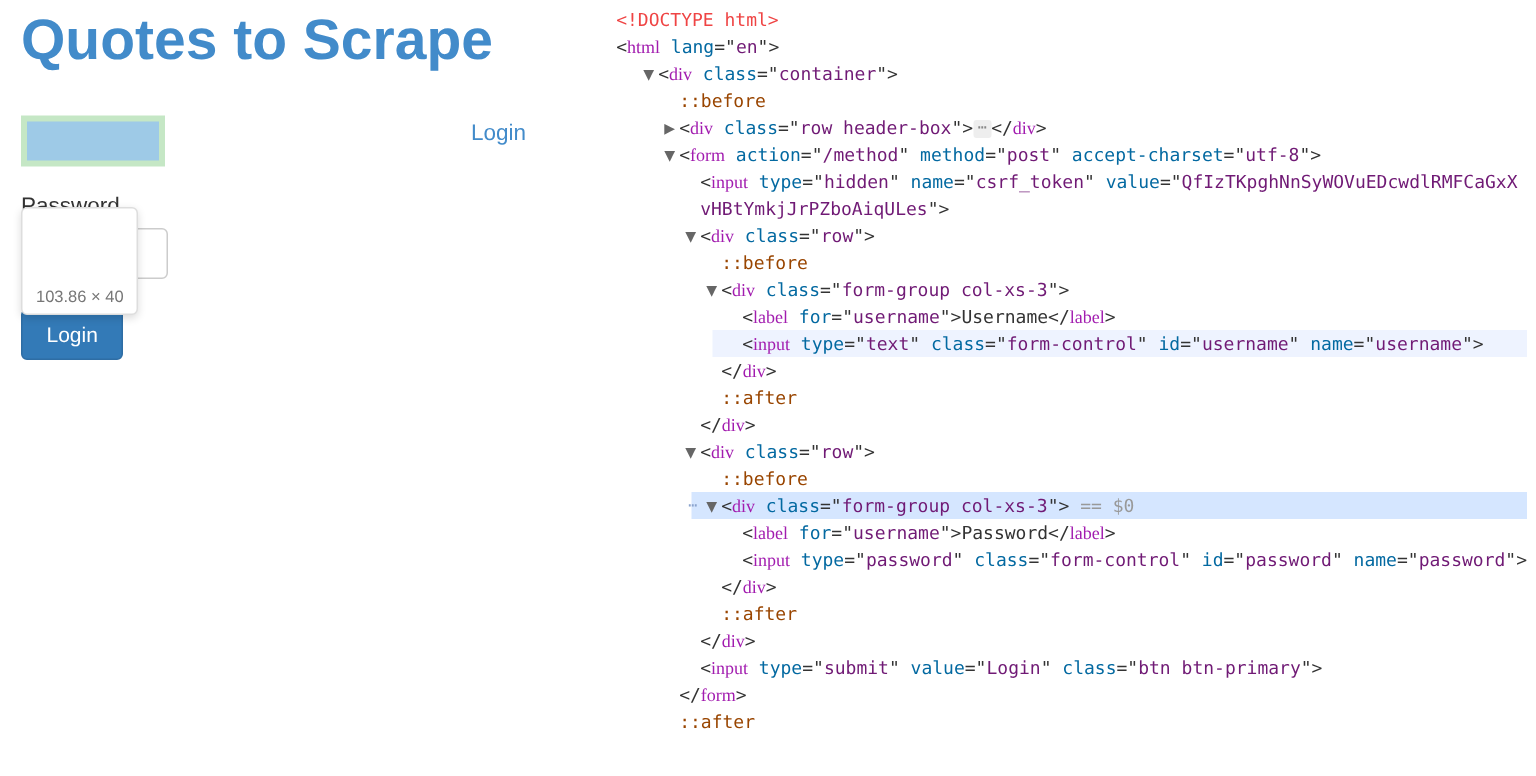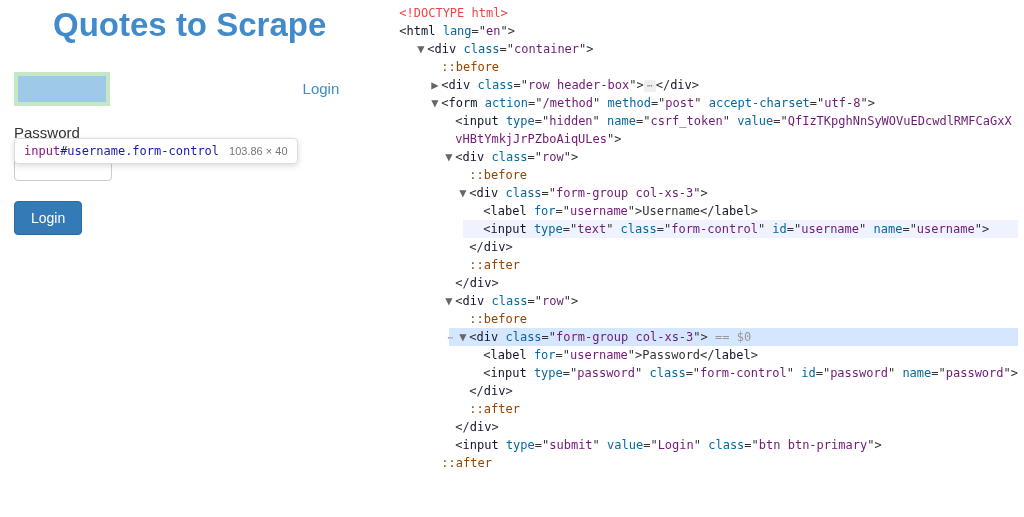--- a/index.html
+++ b/index.html
@@ -16,23 +16,22 @@
   
   .page {
     width: 490px;
     padding: 0 14px;
     position: relative;
     background: #fff;
   }
   .page-title {
     color: #428bca;
     font-weight: 700;
-    font-size: 33px;
+    font-size: 38px;
     margin: 6px 0 18px 0;
-    text-align: center;
   }
   .login-link {
     color: #428bca;
     font-size: 15px;
     position: absolute;
     top: 80px;
     right: 40px;
   }
   .inspect-tooltip {
     position: absolute;
@@ -41,21 +40,21 @@
     border: 1px solid #ddd;
     border-radius: 4px;
     padding: 5px 9px;
     box-shadow: 0 2px 6px rgba(0,0,0,0.15);
     display: flex; align-items: center; gap: 10px;
     font-family: Menlo, Consolas, monospace;
     font-size: 12px;
   }
   .tt-tag { color: #881280; }
   .tt-sel { color: #1a1aa6; }
-  .tt-dim { color: #777; font-family: -apple-system, sans-serif; font-size: 11px; }
+  .tt-dim { color: #777; font-family: -apple-system, sans-serif; font-size: 11px; margin-top: 48px; }
   .hl-wrap {
     margin-top: 28px;
     background: #c5e7c5;
     padding: 4px;
     width: 96px;
   }
   .hl-input {
     background: #9ecae7;
     width: 88px; height: 26px;
     border: none;
@@ -84,21 +83,21 @@
     color: #333;
     padding: 4px 6px 4px 0;
     white-space: nowrap;
   }
   .line { position: relative; padding-left: 10px; }
   .i1{margin-left:0px}.i2{margin-left:14px}.i3{margin-left:28px}.i4{margin-left:42px}
   .i5{margin-left:56px}.i6{margin-left:70px}.i7{margin-left:84px}
   .caret { display:inline-block; width:10px; color:#666; }
   .pad { display:inline-block; width:10px; }
   .doctype { color: #ef4444; }
-  .tag { color: #0f172a; }
+  .tag { color: #a21caf; font-family: Liberation Serif, serif; }
   .attr { color: #0369a1; }
   .val { color: #701a75; }
   .pseudo { color: #994500; }
   .ellips {
     display:inline-block; background:#eee; color:#888;
     padding:0 3px; border-radius:2px; font-size:10px; line-height:12px;
     vertical-align: middle;
   }
   .hl-line { background: #eef3ff; }
   .sel-line { background: #d5e6ff; }
@@ -111,23 +110,20 @@
 </head>
 <body>
 
 <div class="layout">
 
   <div class="page">
     <h1 class="page-title">Quotes to Scrape</h1>
     <a class="login-link">Login</a>
 
     <div class="inspect-tooltip">
-      <span>
-        <span class="tt-tag">input</span><span class="tt-sel">#username.form-control</span>
-      </span>
       <span class="tt-dim">103.86 × 40</span>
     </div>
 
     <div class="hl-wrap">
       <div class="hl-input"></div>
     </div>
 
     <label class="pw-label">Password</label>
     <input class="pw-input" type="password" style="">
 
@@ -155,16 +151,17 @@
     <div class="line i5"><span class="pad"></span>&lt;/<span class="tag">div</span>&gt;</div>
     <div class="line i5"><span class="caret">▼</span>&lt;<span class="tag">div</span> <span class="attr">class</span>="<span class="val">row</span>"&gt;</div>
     <div class="line i6"><span class="pad"></span><span class="pseudo">::before</span></div>
     <div class="line i6 sel-line"><span class="sel-badge">⋯</span><span class="caret">▼</span>&lt;<span class="tag">div</span> <span class="attr">class</span>="<span class="val">form-group col-xs-3</span>"&gt;<span class="eqzero"> == $0</span></div>
     <div class="line i7"><span class="pad"></span>&lt;<span class="tag">label</span> <span class="attr">for</span>="<span class="val">username</span>"&gt;<span>Password</span>&lt;/<span class="tag">label</span>&gt;</div>
     <div class="line i7"><span class="pad"></span>&lt;<span class="tag">input</span> <span class="attr">type</span>="<span class="val">password</span>" <span class="attr">class</span>="<span class="val">form-control</span>" <span class="attr">id</span>="<span class="val">password</span>" <span class="attr">name</span>="<span class="val">password</span>"&gt;</div>
     <div class="line i6"><span class="pad"></span>&lt;/<span class="tag">div</span>&gt;</div>
     <div class="line i6"><span class="pad"></span><span class="pseudo">::after</span></div>
     <div class="line i5"><span class="pad"></span>&lt;/<span class="tag">div</span>&gt;</div>
     <div class="line i5"><span class="pad"></span>&lt;<span class="tag">input</span> <span class="attr">type</span>="<span class="val">submit</span>" <span class="attr">value</span>="<span class="val">Login</span>" <span class="attr">class</span>="<span class="val">btn btn-primary</span>"&gt;</div>
+    <div class="line i4"><span class="pad"></span>&lt;/<span class="tag">form</span>&gt;</div>
     <div class="line i4"><span class="pad"></span><span class="pseudo">::after</span></div>
 
   </div>
 </div>
 
 </body></html>

